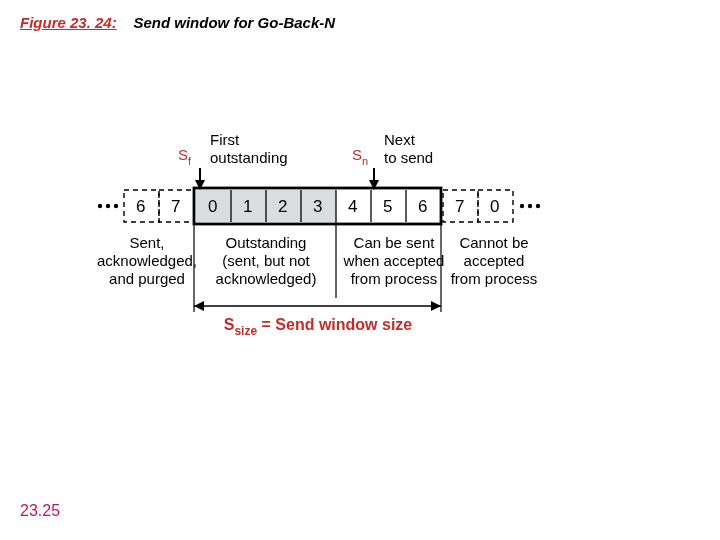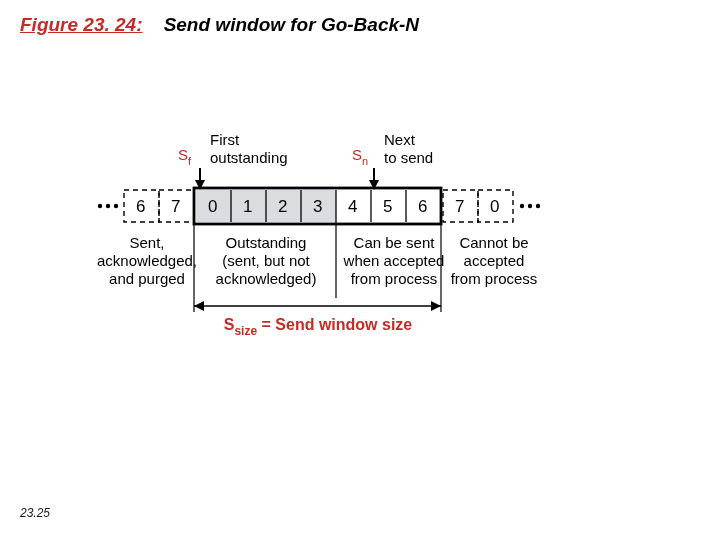--- a/index.html
+++ b/index.html
@@ -1,19 +1,19 @@
 <!DOCTYPE html>
 <html><head>
 <meta charset="utf-8">
 <style>
   html,body{margin:0;padding:0;width:720px;height:540px;background:#fff;font-family:Arial,Helvetica,sans-serif;color:#000;}
-  .figure-title{position:absolute;left:20px;top:14px;font-size:19px;font-weight:bold;font-style:italic;}
+  .figure-title{position:absolute;left:20px;top:14px;font-size:15px;font-weight:bold;font-style:italic;}
   .figure-title .num{color:#c52b27;text-decoration:underline;}
   .figure-title .cap{color:#000; font-style:italic;}
-  .page-num{position:absolute;left:20px;bottom:20px;font-size:12px;color:#0f172a;font-style:italic;}
+  .page-num{position:absolute;left:20px;bottom:20px;font-size:16px;color:#be185d;}
   .diagram{position:absolute;left:0;top:0;}
   text{font-family:Arial,Helvetica,sans-serif;}
   .lbl{font-size:15px;fill:#000;}
   .red{fill:#c52b27;}
   .cellnum{font-size:17px;fill:#000;}
   .cap-under{font-size:15px;fill:#000;text-anchor:middle;}
   .size-lbl{font-size:16px;fill:#c52b27;font-weight:bold;text-anchor:middle;}
 </style>
 </head>
 <body>

